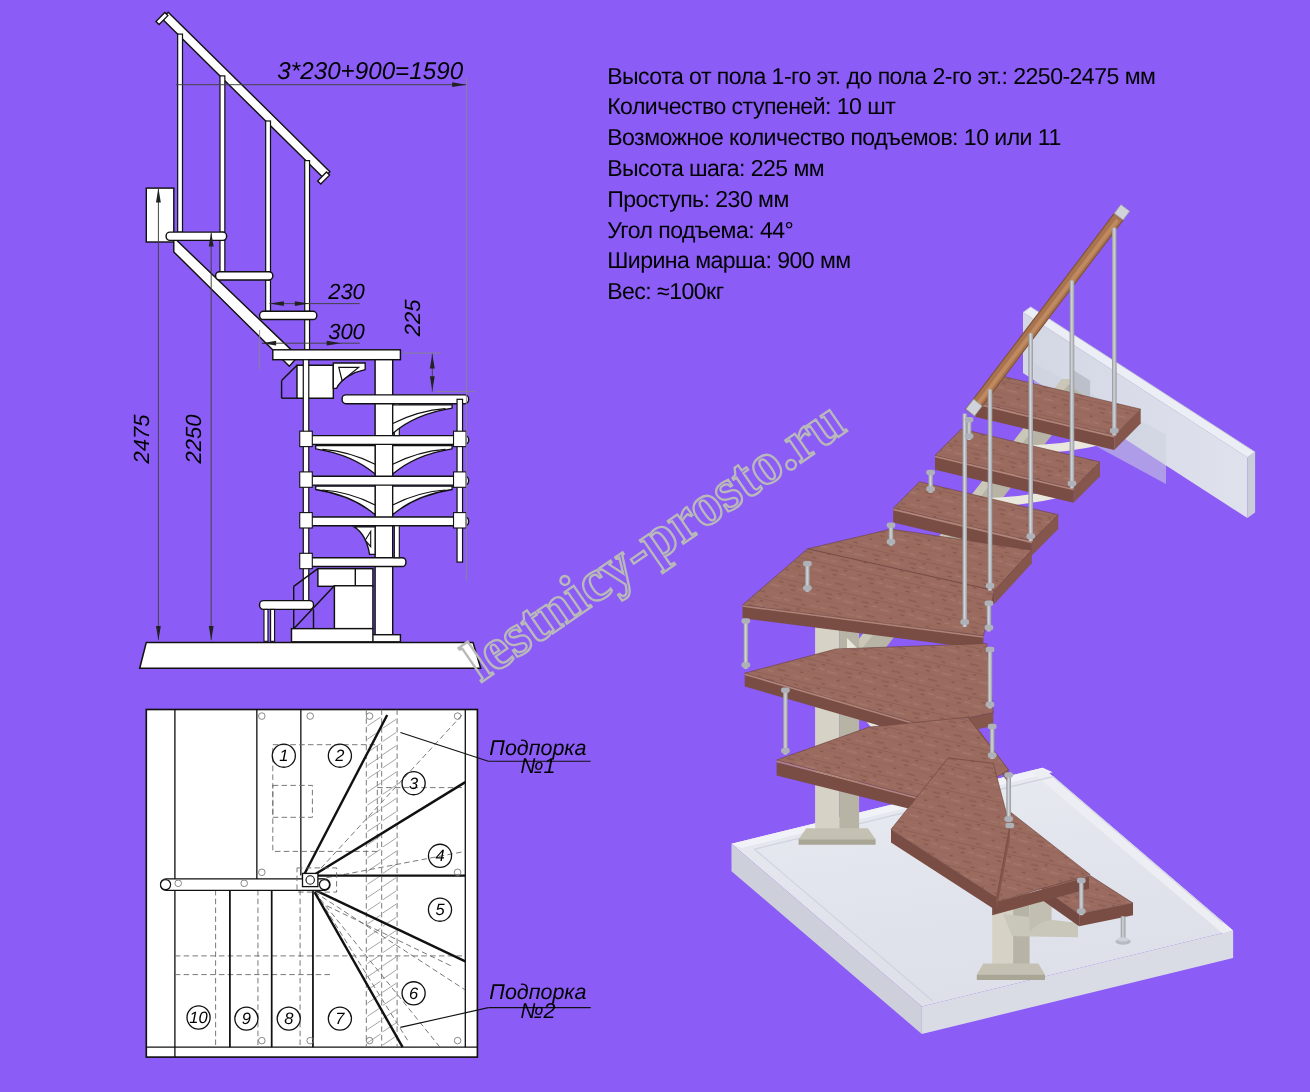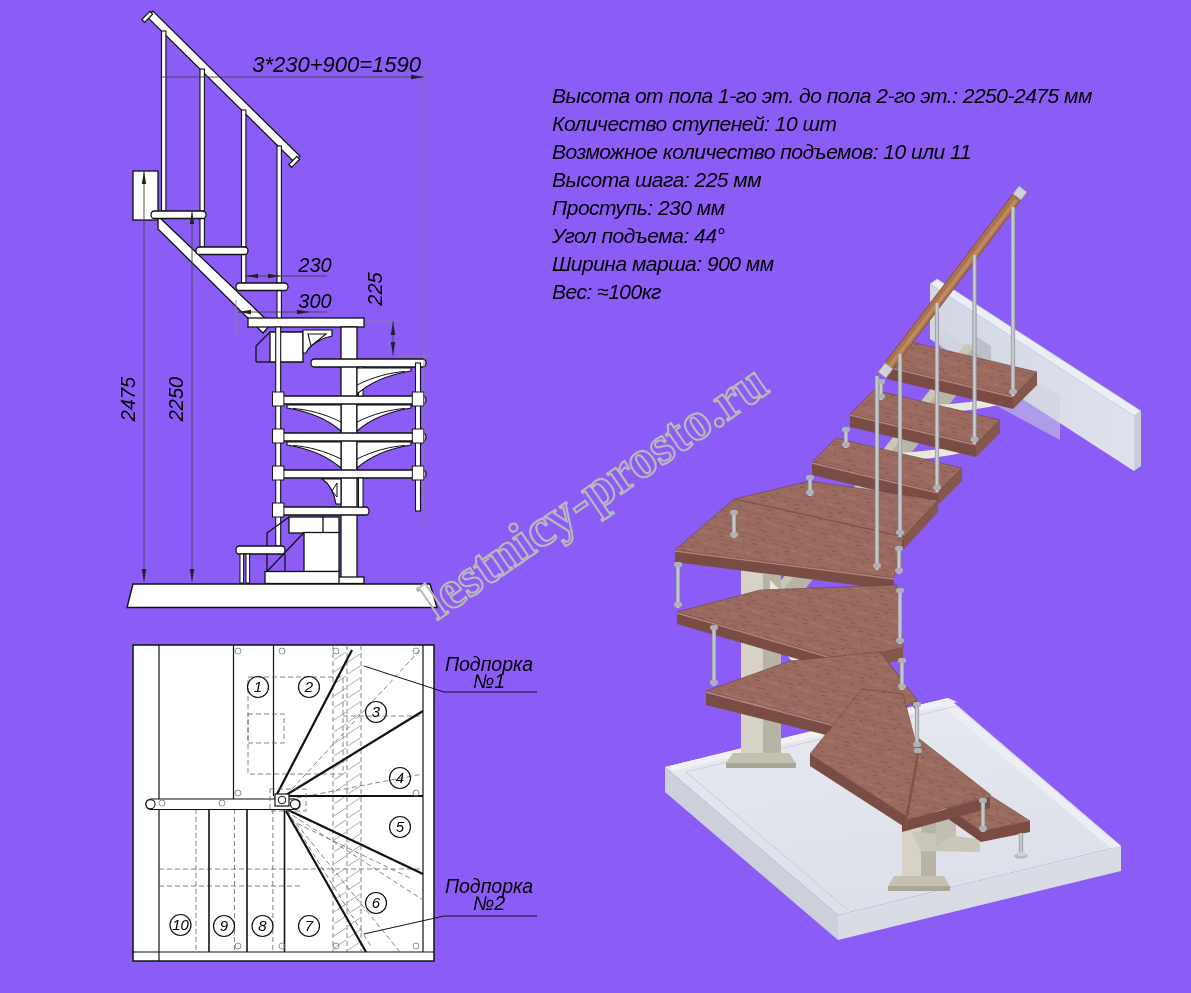--- a/index.html
+++ b/index.html
@@ -1,20 +1,20 @@
 <!DOCTYPE html>
 <html><head><meta charset="utf-8"><style>
 html,body{margin:0;padding:0;background:#fff;}
 #page{position:relative;width:1191px;height:993px;background:#8b5cf6;overflow:hidden;
 font-family:"Liberation Sans",sans-serif;}
-#specs{position:absolute;left:552px;top:82px;font-size:21px;line-height:28px;color:#000;white-space:pre;letter-spacing:-0.5px;font-style:italic;}
+#specs{position:absolute;left:552px;top:56px;font-size:21px;line-height:28px;color:#000;white-space:pre;letter-spacing:-0.5px;}
 #wm{position:absolute;left:314px;top:460px;width:560px;text-align:center;
 font-family:"Liberation Serif",serif;font-weight:bold;font-size:54px;
 color:rgba(255,255,255,0);-webkit-text-stroke:2.1px #b9b9b9;transform:rotate(-34.5deg);}
-.plbl{position:absolute;font-style:italic;font-size:19.5px;color:#000;text-align:center;width:110px;line-height:16.5px;}
+.plbl{position:absolute;font-style:italic;font-size:19.5px;color:#000;text-align:center;width:110px;line-height:16.5px;margin-top:16px;}
 </style></head><body>
 <div id="page">
 <svg width="1191" height="993" viewBox="0 0 1191 993" style="position:absolute;left:0;top:0">
 <defs>
 <linearGradient id="metal" x1="0" y1="0" x2="1" y2="0">
 <stop offset="0" stop-color="#8e9196"></stop>
           <stop offset="0.45" stop-color="#d4d6da"></stop>
           <stop offset="1" stop-color="#94979d"></stop>
 </linearGradient>
 <linearGradient id="beamg" x1="0" y1="0" x2="1" y2="0">

